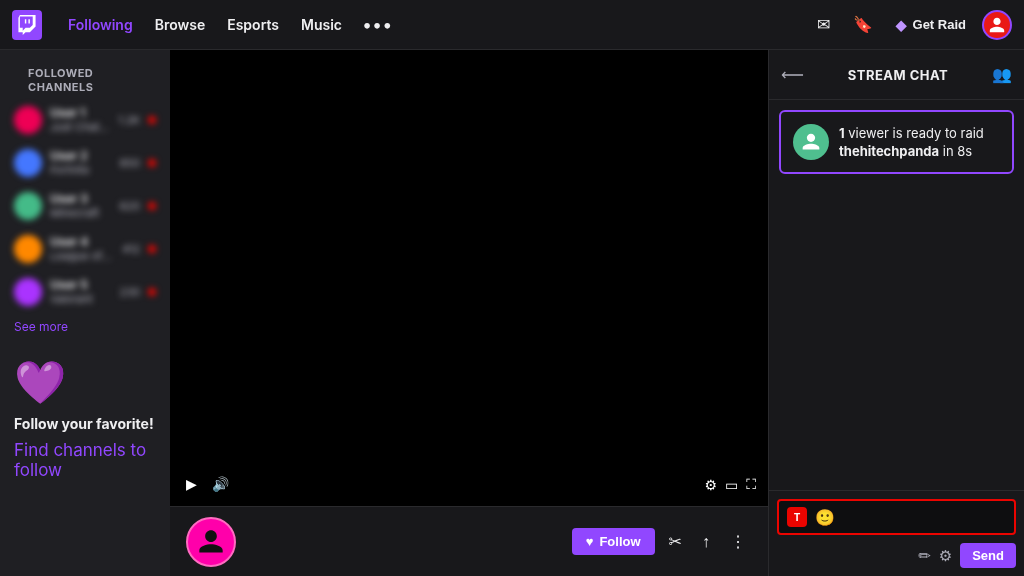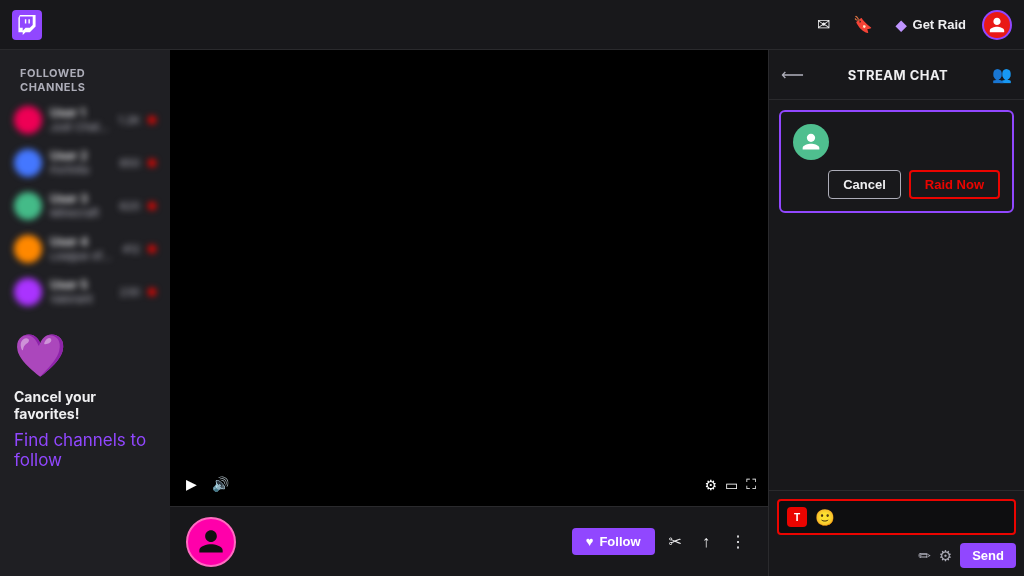--- a/index.html
+++ b/index.html
@@ -106,21 +106,21 @@
       overflow: hidden;
       display: flex;
       flex-direction: column;
       padding-top: 8px;
     }
     .sidebar-section-header {
       font-size: 11px;
       font-weight: 700;
       color: #adadb8;
       text-transform: uppercase;
-      padding: 8px 20px 4px;
+      padding: 8px 28px 4px;
       letter-spacing: 0.5px;
     }
     .sidebar-item {
       display: flex;
       align-items: center;
       padding: 6px 10px;
       cursor: pointer;
       border-radius: 4px;
       margin: 1px 4px;
       gap: 8px;
@@ -389,20 +389,27 @@
   </style>
 </head>
 <body>
 
 <nav class="top-nav">
   <div class="nav-logo">
     <svg viewBox="0 0 24 28" xmlns="http://www.w3.org/2000/svg">
       <path d="M2 0L0 4v20h6v4l4-4h6l8-8V0H2zm18 14l-4 4h-6l-4 4v-4H2V2h18v12z"></path>
       <path d="M14 6h2v6h-2zM9 6h2v6H9z"></path>
     </svg>
+  </div>
+  <div class="nav-links">
+    <span class="nav-link active">Following</span>
+    <span class="nav-link">Browse</span>
+    <span class="nav-link">Esports</span>
+    <span class="nav-link">Music</span>
+    <span class="nav-dots">•••</span>
   </div>
   <div class="nav-right">
     <button class="nav-icon-btn">✉</button>
     <button class="nav-icon-btn">🔖</button>
     <button class="bits-btn">
       <span class="bits-gem">◆</span>
       <span>Get Raid</span>
     </button>
     <div class="avatar-btn">
       <svg viewBox="0 0 20 20" xmlns="http://www.w3.org/2000/svg">
@@ -460,24 +467,25 @@
     <div class="sidebar-item">
       <div class="sidebar-avatar" style="background:#a3f"></div>
       <div class="sidebar-text">
         <div class="sidebar-name">User 5</div>
         <div class="sidebar-sub">Valorant</div>
       </div>
       <span class="sidebar-viewers">230</span>
       <div class="sidebar-live-dot"></div>
     </div>
 
+    <div class="see-more">See more</div>
 
     <div class="sidebar-promo">
       <div class="promo-heart">💜</div>
-      <div class="promo-title">Cancel your favorites!</div>
+      <div class="promo-title">Follow your favorite!</div>
       <div class="promo-link">Find channels to follow</div>
     </div>
   </aside>
 
   <div class="video-area">
     <div class="video-player">
       <div class="video-controls">
         <button class="ctrl-btn">▶</button>
         <button class="ctrl-btn">🔊</button>
         <div class="ctrl-right">
@@ -515,24 +523,28 @@
       <button class="chat-users-btn">👥</button>
     </div>
 
     <div class="raid-notification">
       <div class="raid-top">
         <div class="raid-avatar">
           <svg viewBox="0 0 24 24" xmlns="http://www.w3.org/2000/svg">
             <path d="M12 12c2.7 0 5-2.3 5-5s-2.3-5-5-5-5 2.3-5 5 2.3 5 5 5zm0 2c-3.3 0-10 1.7-10 5v2h20v-2c0-3.3-6.7-5-10-5z"></path>
           </svg>
         </div>
-      </div>
-      <div class="raid-actions">
-        <button class="raid-cancel-btn">Cancel</button>
-        <button class="raid-now-btn">Raid Now</button>
+        <div class="raid-text">
+          <strong>1</strong>
+          <span>viewer</span>
+          <span> </span>
+          <span>is ready to raid</span>
+          <strong>thehitechpanda</strong>
+          <span>in 8s</span>
+        </div>
       </div>
     </div>
 
     <div class="chat-messages"></div>
 
     <div class="chat-input-area">
       <div class="chat-input-wrapper">
         <div class="chat-input-icon">T</div>
         <button class="chat-emoji-btn">🙂</button>
       </div>

